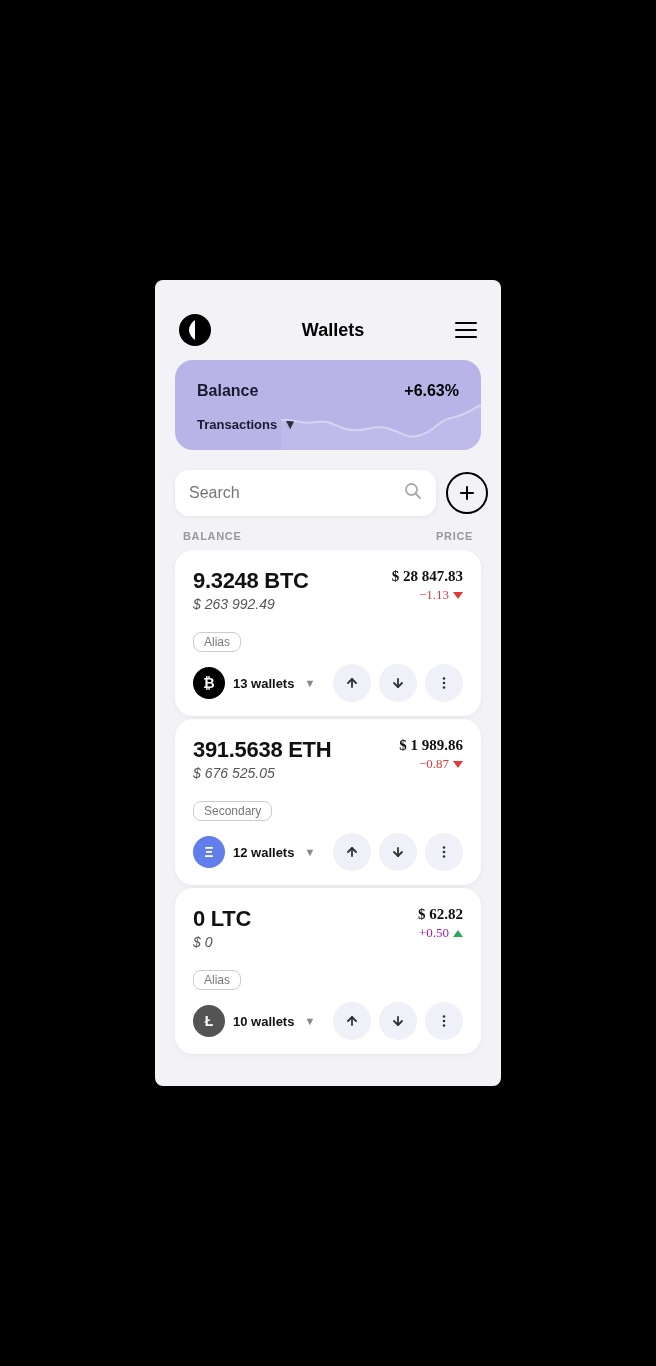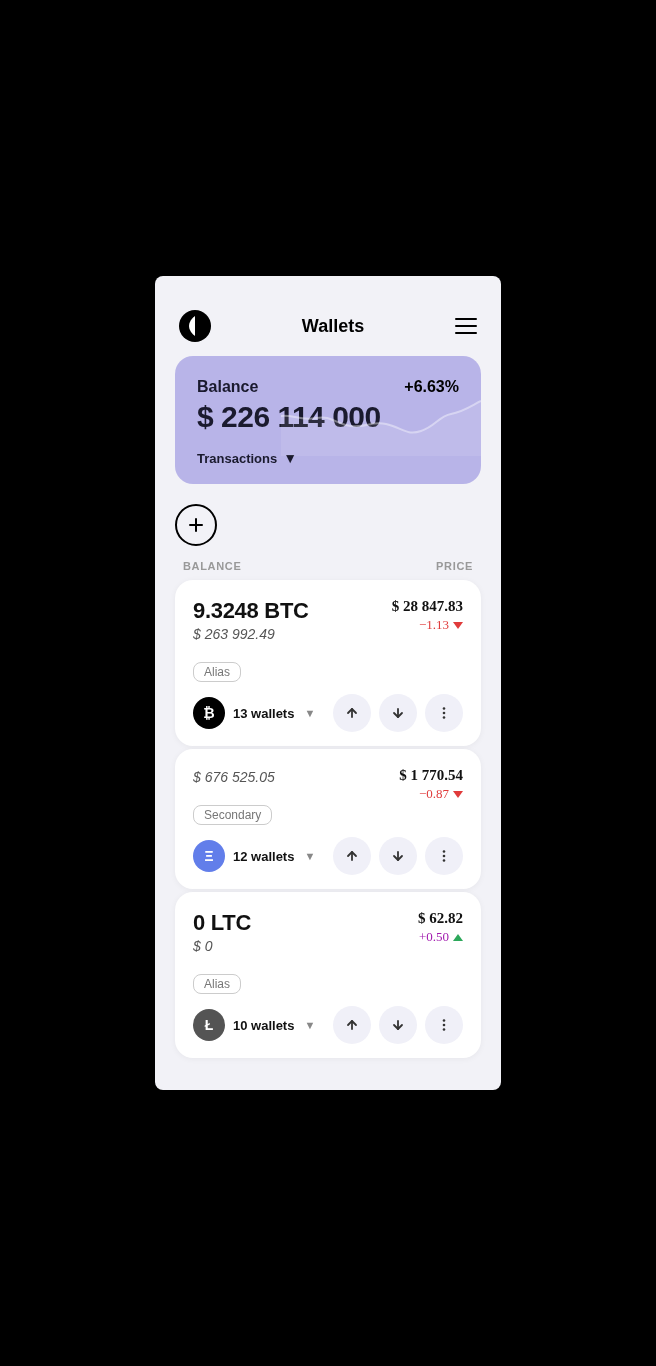--- a/index.html
+++ b/index.html
@@ -360,36 +360,44 @@
       <span></span>
       <span></span>
     </div>
   </div>
 
   <div class="balance-card">
     <div class="balance-card-top">
       <span class="balance-label">Balance</span>
       <span class="balance-percent">+6.63%</span>
     </div>
-    <div class="balance-amount">$ 226 114 000</div>
 
     <div class="chart-container">
       <svg width="200" height="70" viewBox="0 0 200 70" fill="none" xmlns="http://www.w3.org/2000/svg">
         <path d="M0 30 C10 28 20 35 35 32 C50 29 55 38 70 40 C85 42 90 35 105 38 C120 41 125 50 140 45 C155 40 158 30 170 28 C182 26 190 20 200 15" stroke="rgba(255,255,255,0.7)" stroke-width="2" fill="none"></path>
         <path d="M0 30 C10 28 20 35 35 32 C50 29 55 38 70 40 C85 42 90 35 105 38 C120 41 125 50 140 45 C155 40 158 30 170 28 C182 26 190 20 200 15 L200 70 L0 70 Z" fill="rgba(255,255,255,0.15)"></path>
       </svg>
     </div>
 
     <div class="transactions-row">
       <span class="transactions-label">Transactions</span>
       <span class="chevron-down">▼</span>
     </div>
   </div>
 
   <div class="search-bar">
+    <div class="search-input-wrapper">
+      <input class="search-input" type="text" placeholder="Search" style="">
+      <span class="search-icon-svg">
+        <svg width="18" height="18" viewBox="0 0 18 18" fill="none">
+          <circle cx="7.5" cy="7.5" r="5.5" stroke="#aaa" stroke-width="1.8"></circle>
+          <line x1="11.5" y1="11.5" x2="16" y2="16" stroke="#aaa" stroke-width="1.8" stroke-linecap="round"></line>
+        </svg>
+      </span>
+    </div>
     <button class="add-button">
       <svg width="18" height="18" viewBox="0 0 18 18" fill="none">
         <line x1="9" y1="3" x2="9" y2="15" stroke="#000" stroke-width="2" stroke-linecap="round"></line>
         <line x1="3" y1="9" x2="15" y2="9" stroke="#000" stroke-width="2" stroke-linecap="round"></line>
       </svg>
     </button>
   </div>
 
   <div class="col-headers">
     <span class="col-header">BALANCE</span>
@@ -439,25 +447,26 @@
               <circle cx="8" cy="12.5" r="1.3"></circle>
             </svg>
           </button>
         </div>
       </div>
     </div>
 
     <div class="wallet-card">
       <div class="wallet-top-row">
         <div>
+          <div class="wallet-amount">391.5638 ETH</div>
           <div class="wallet-usd">$ 676 525.05</div>
           <span class="alias-tag">Secondary</span>
         </div>
         <div class="wallet-price-col">
-          <div class="wallet-price">$ 1 770.54</div>
+          <div class="wallet-price">$ 1 989.86</div>
           <div class="wallet-change negative">
             <span>−0.87</span>
             <span class="triangle-down"></span>
           </div>
         </div>
       </div>
       <div class="wallet-bottom-row">
         <div class="wallet-crypto-info">
           <div class="crypto-logo eth-logo">Ξ</div>
           <span class="wallets-count">12 wallets</span>

